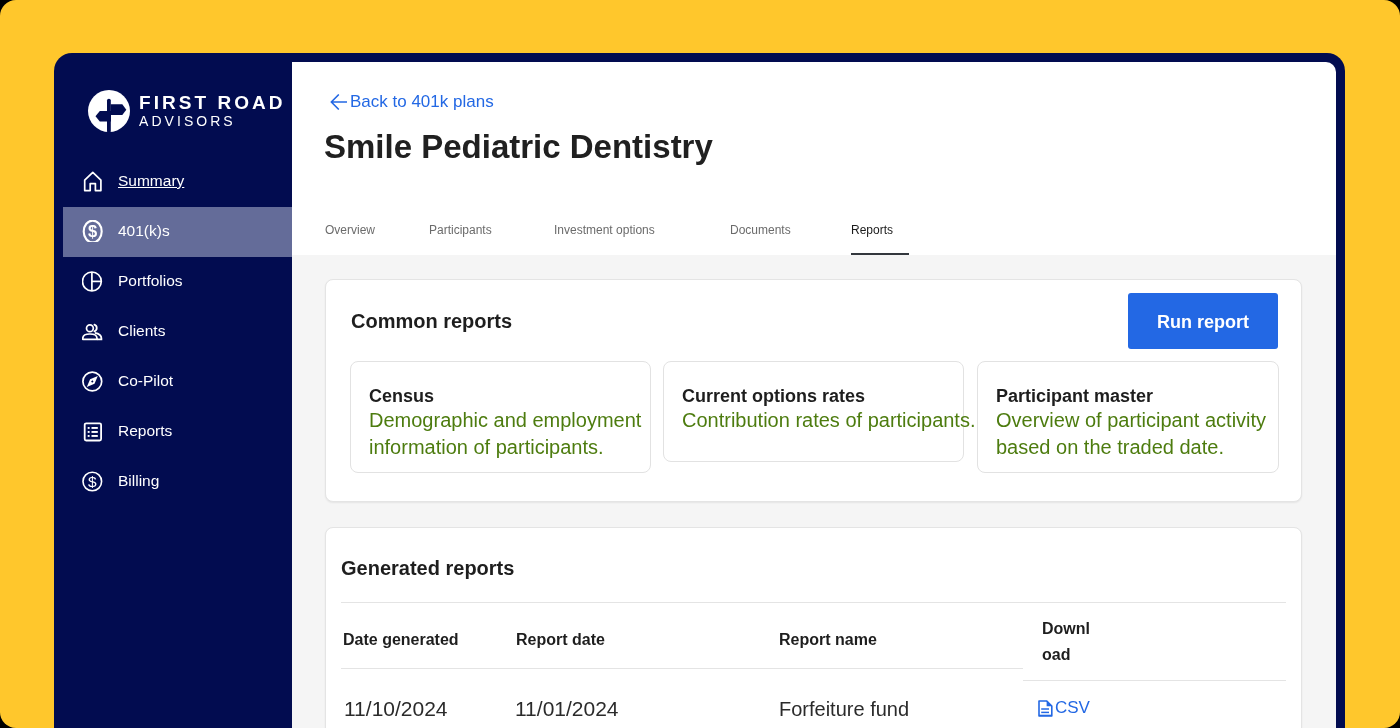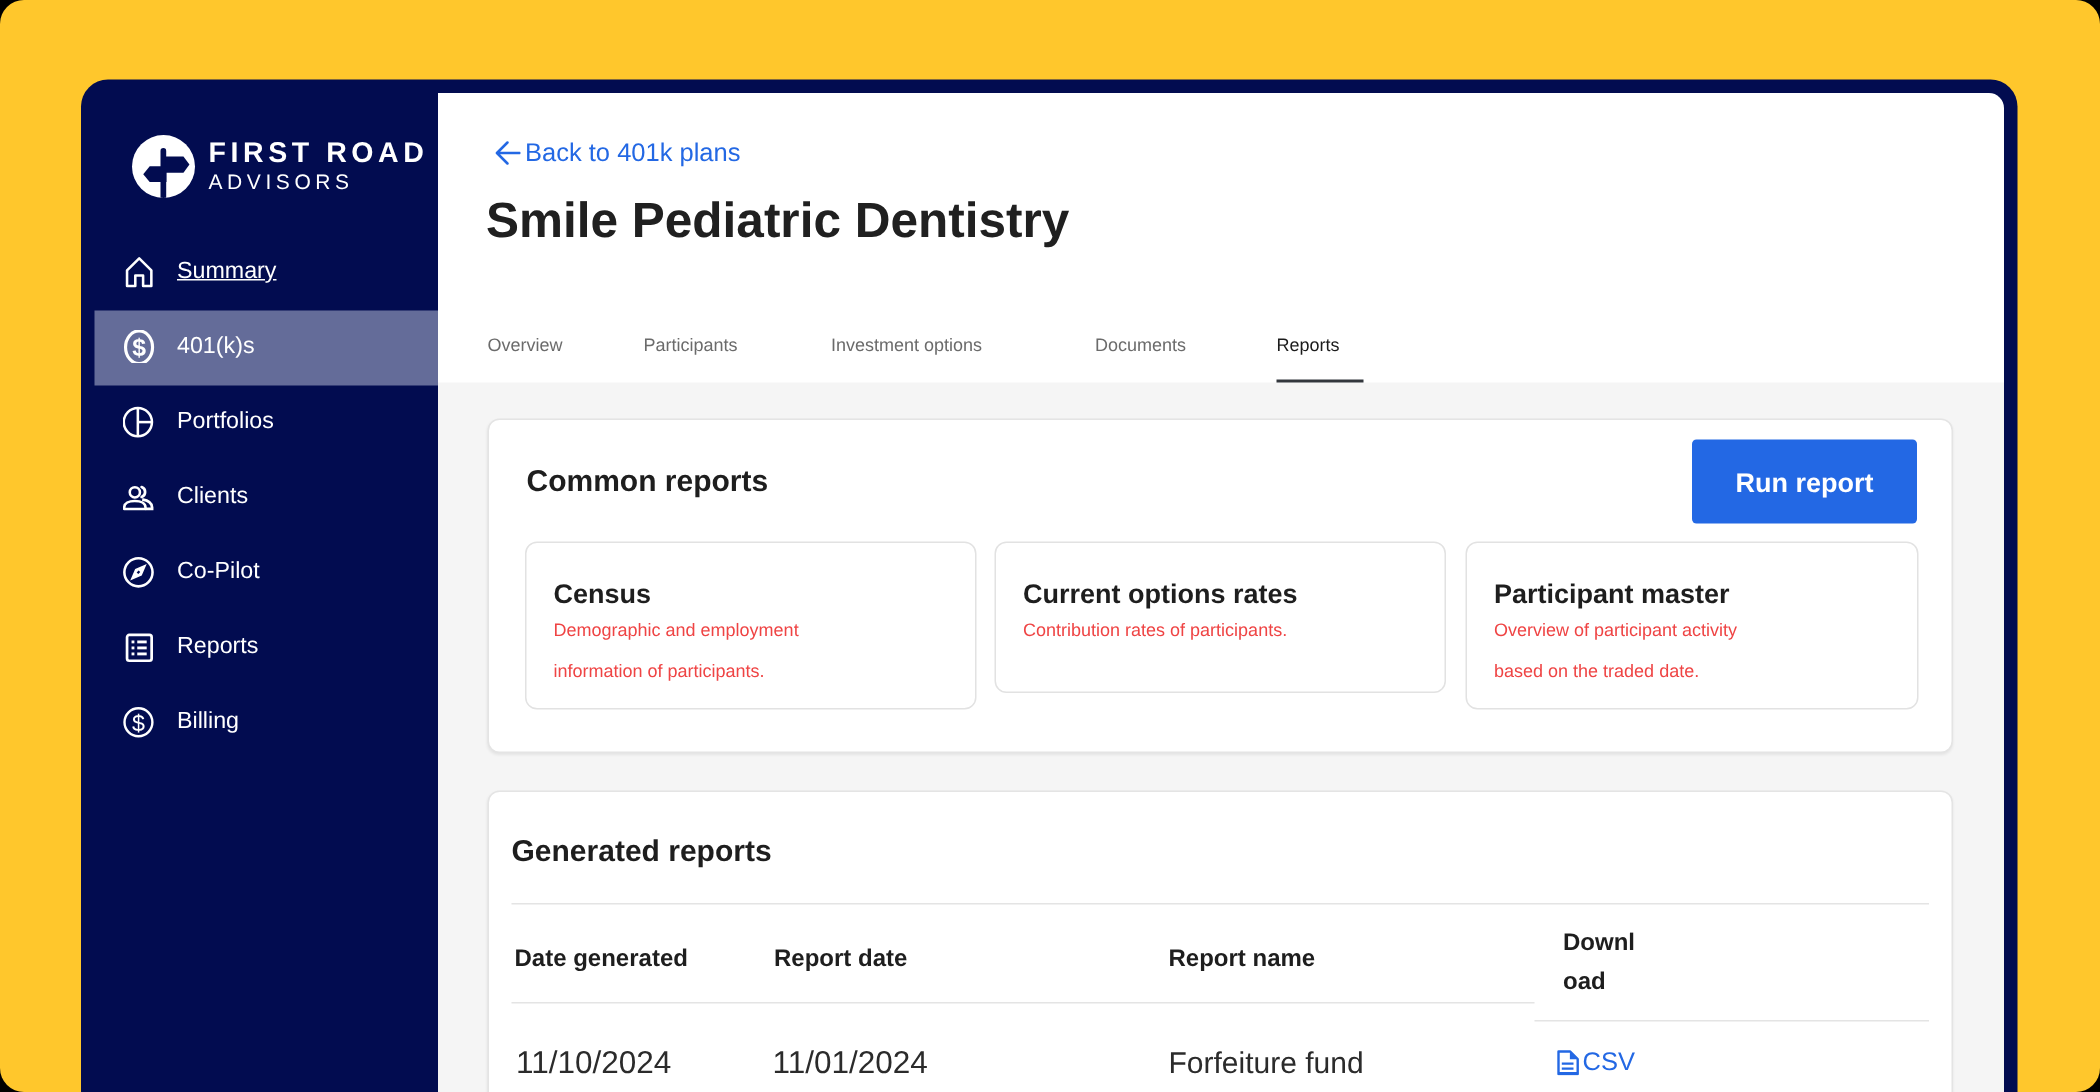--- a/index.html
+++ b/index.html
@@ -25,21 +25,21 @@
   .tab { top:219px; color:#6b6b6b; font-size:12px; line-height:22px; }
   .tab.active { color:#1b1b1b; }
   .tabline { left:851px; top:253px; width:58px; height:2px; background:#33373d; }
 
   
   .card { background:#fff; border:1px solid #E4E4E4; border-radius:8px; box-shadow:0 1px 2px rgba(0,0,0,0.07); }
   .ctitle { font-size:20px; font-weight:bold; color:#1e1e1e; line-height:28px; }
   .btn { left:1128px; top:293px; width:150px; height:56px; background:#2368E4; border-radius:3px; color:#fff; font-size:18px; font-weight:bold; text-align:center; line-height:59px; }
   .icard { top:361px; background:#fff; border:1px solid #E2E2E2; border-radius:8px; }
   .ictitle { font-size:18px; font-weight:bold; color:#1e1e1e; line-height:24px; }
-  .icdesc { font-size:12px; color:#ef4444; line-height:26.5px; }
+  .icdesc { font-size:20px; color:#4d7c0f; line-height:26.5px; }
 
   .divider { background:#E4E4E4; height:1px; }
   .th { font-size:16px; font-weight:bold; color:#1e1e1e; line-height:26px; }
   .td { font-size:21px; color:#2b2b2b; line-height:28px; }
 </style>
 </head>
 <body>
   <div class="abs yellow"></div>
   <div class="abs app"></div>
   <div class="abs main"></div>

